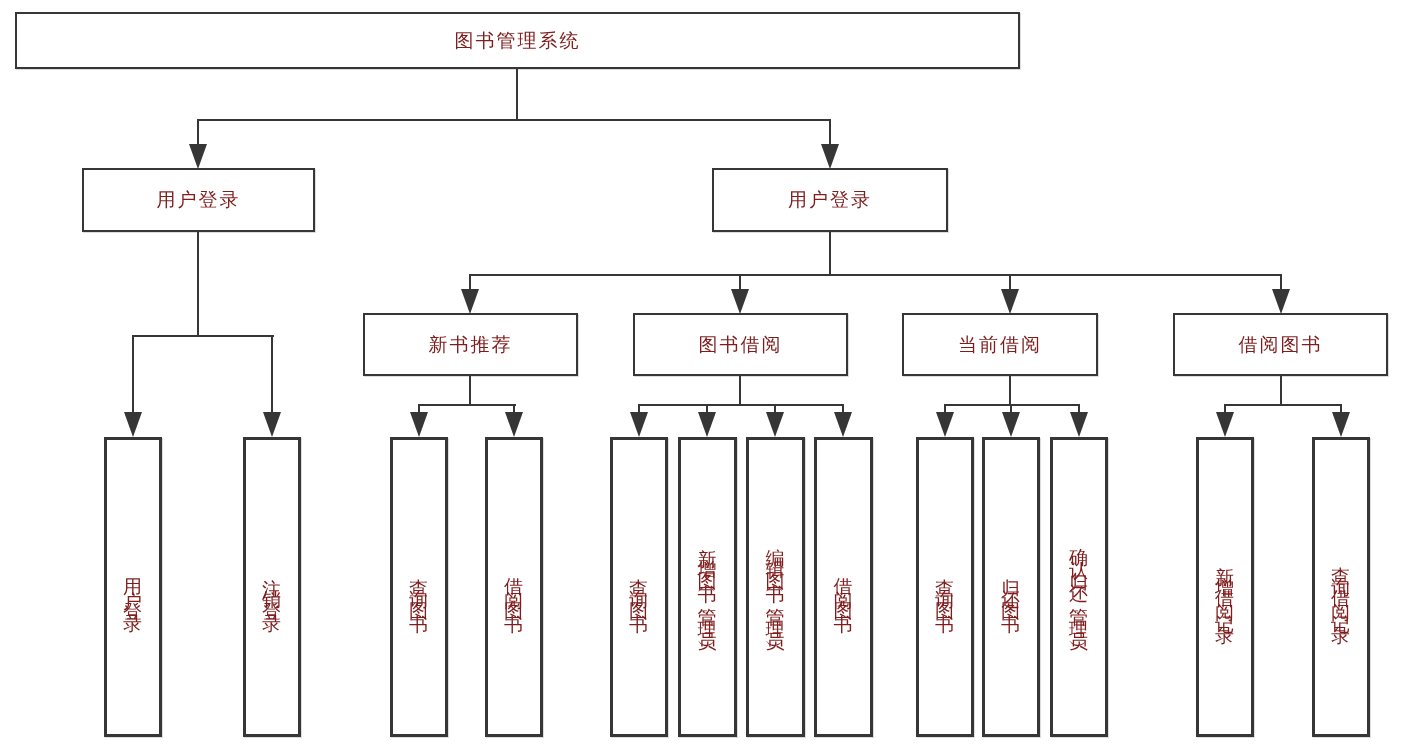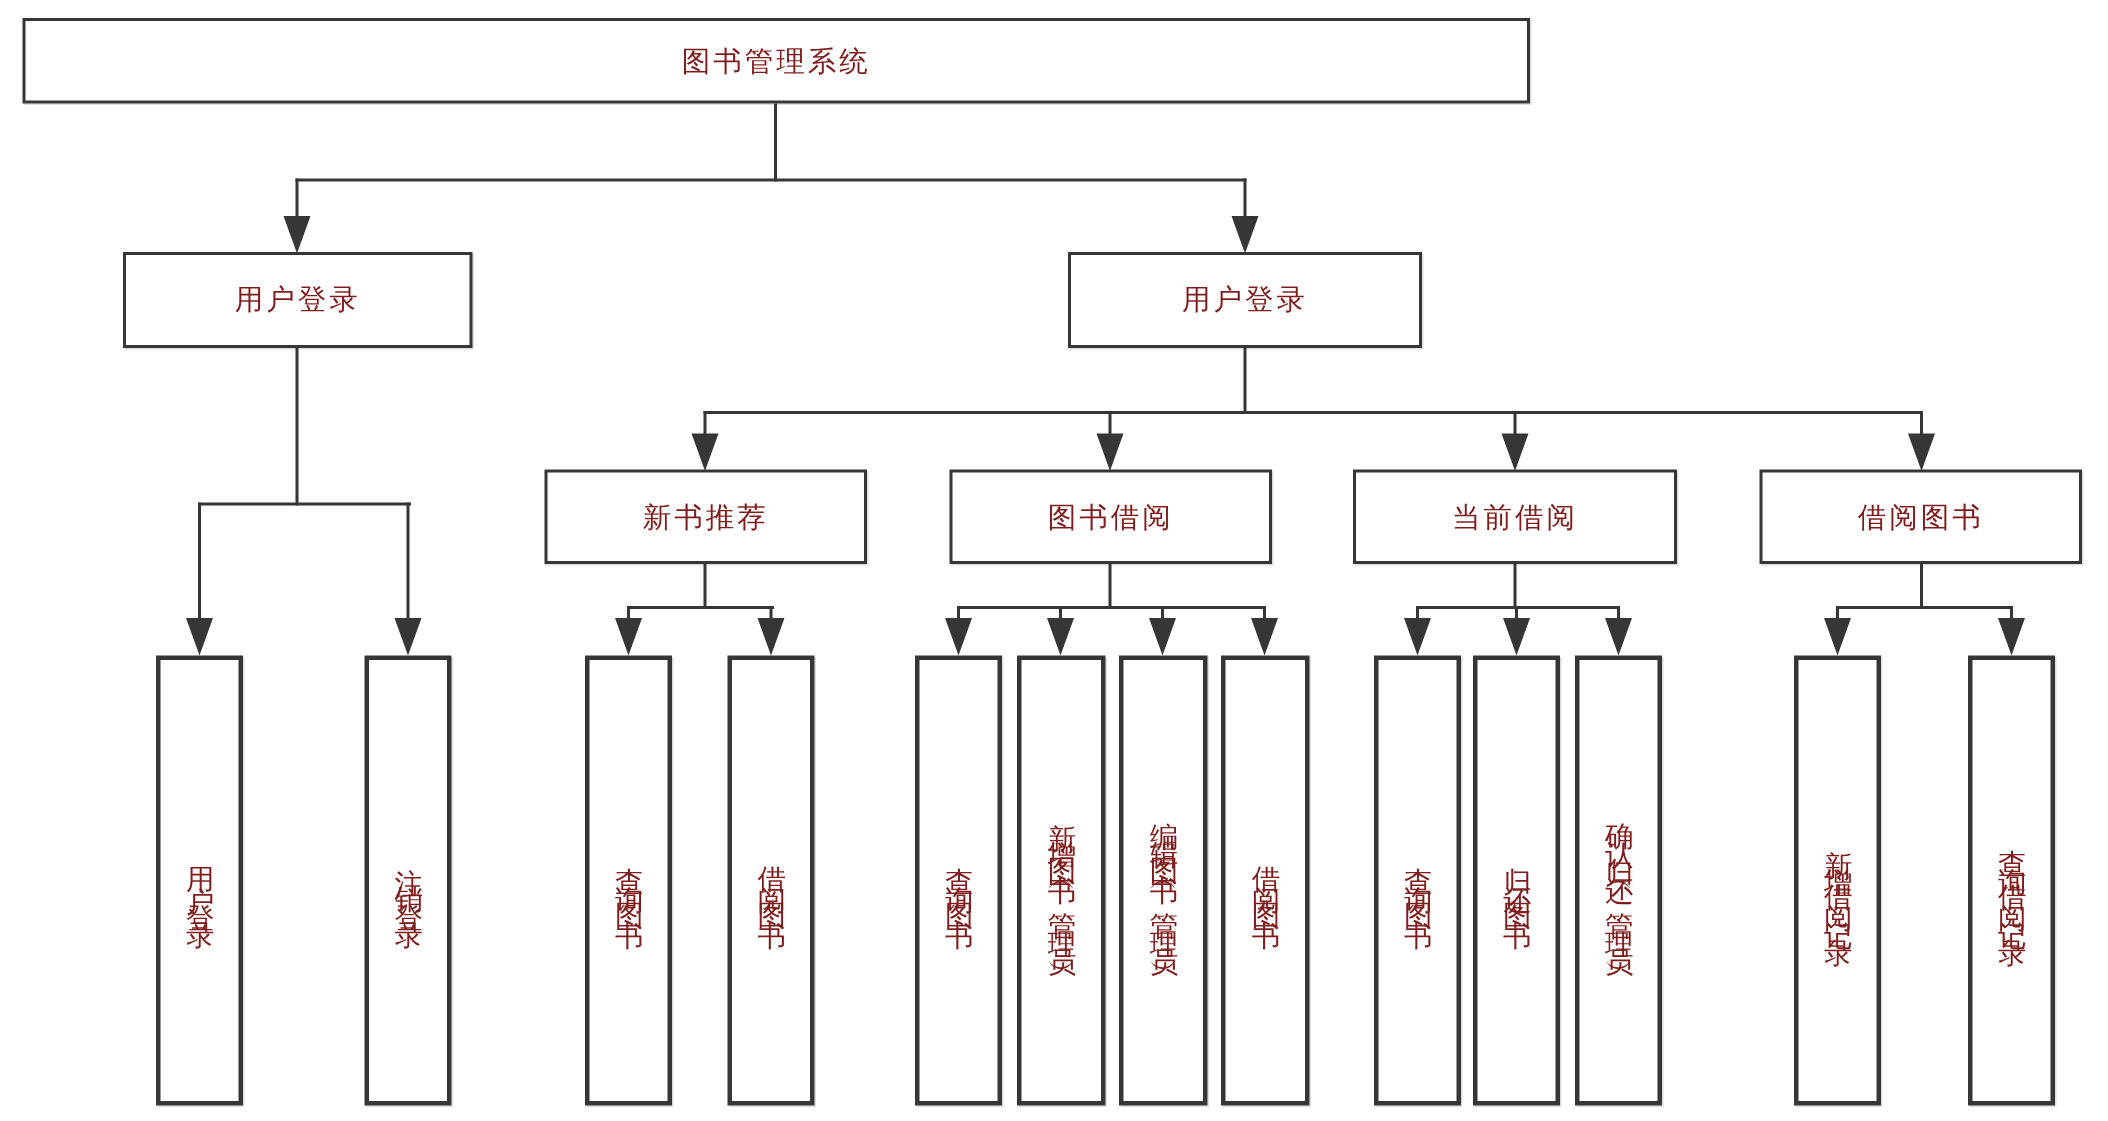--- a/index.html
+++ b/index.html
@@ -79,21 +79,21 @@
   <div class="node" style="left:712px; top:168px; width:236px; height:64px;">
     <span class="lbl">用户登录</span>
   </div>
 
   <div class="node" style="left:633px; top:313px; width:215px; height:63px;">
     <span class="lbl">图书借阅</span>
   </div>
   <div class="node" style="left:363px; top:313px; width:215px; height:63px;">
     <span class="lbl">新书推荐</span>
   </div>
-  <div class="node" style="left:902px; top:313px; width:216px; height:63px;">
+  <div class="node" style="left:902px; top:313px; width:196px; height:63px;">
     <span class="lbl">当前借阅</span>
   </div>
   <div class="node" style="left:1173px; top:313px; width:215px; height:63px;">
     <span class="lbl">借阅图书</span>
   </div>
 
   <div class="node leaf" style="left:104px; top:437px; width:58px; height:300px;">
     <span class="lbl">用户登录</span>
   </div>
   <div class="node leaf" style="left:243px; top:437px; width:58px; height:300px;">

